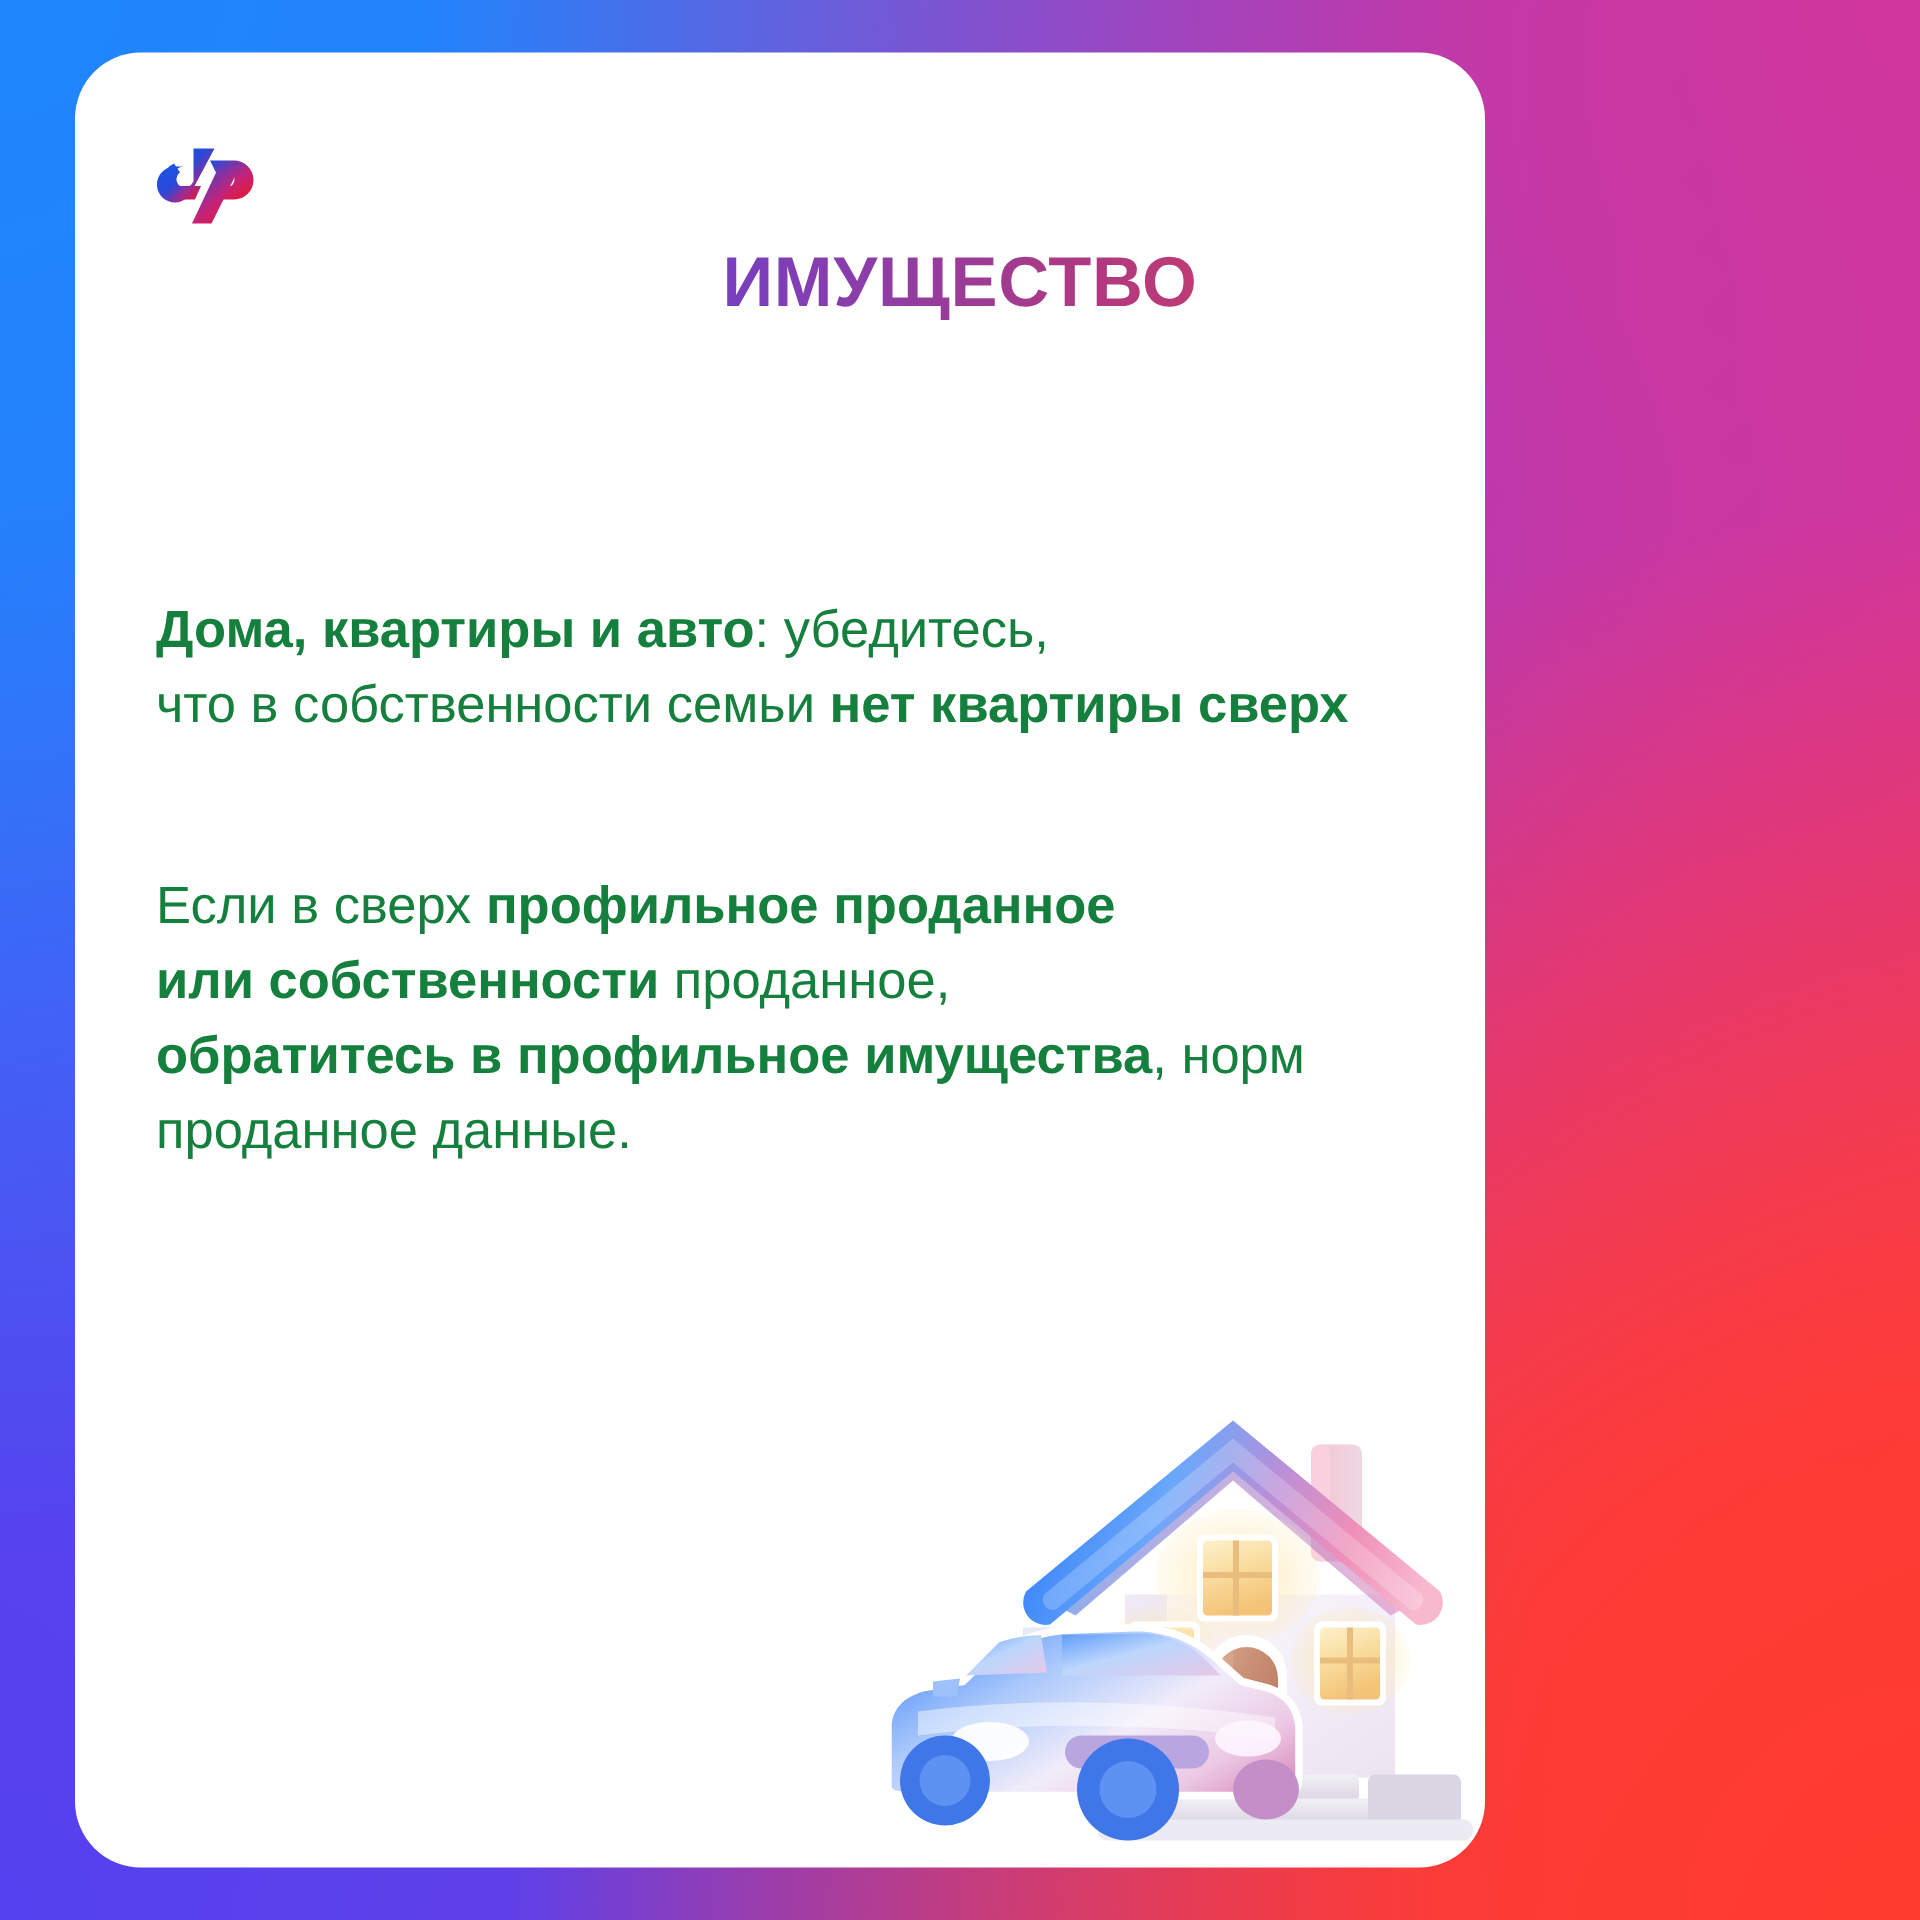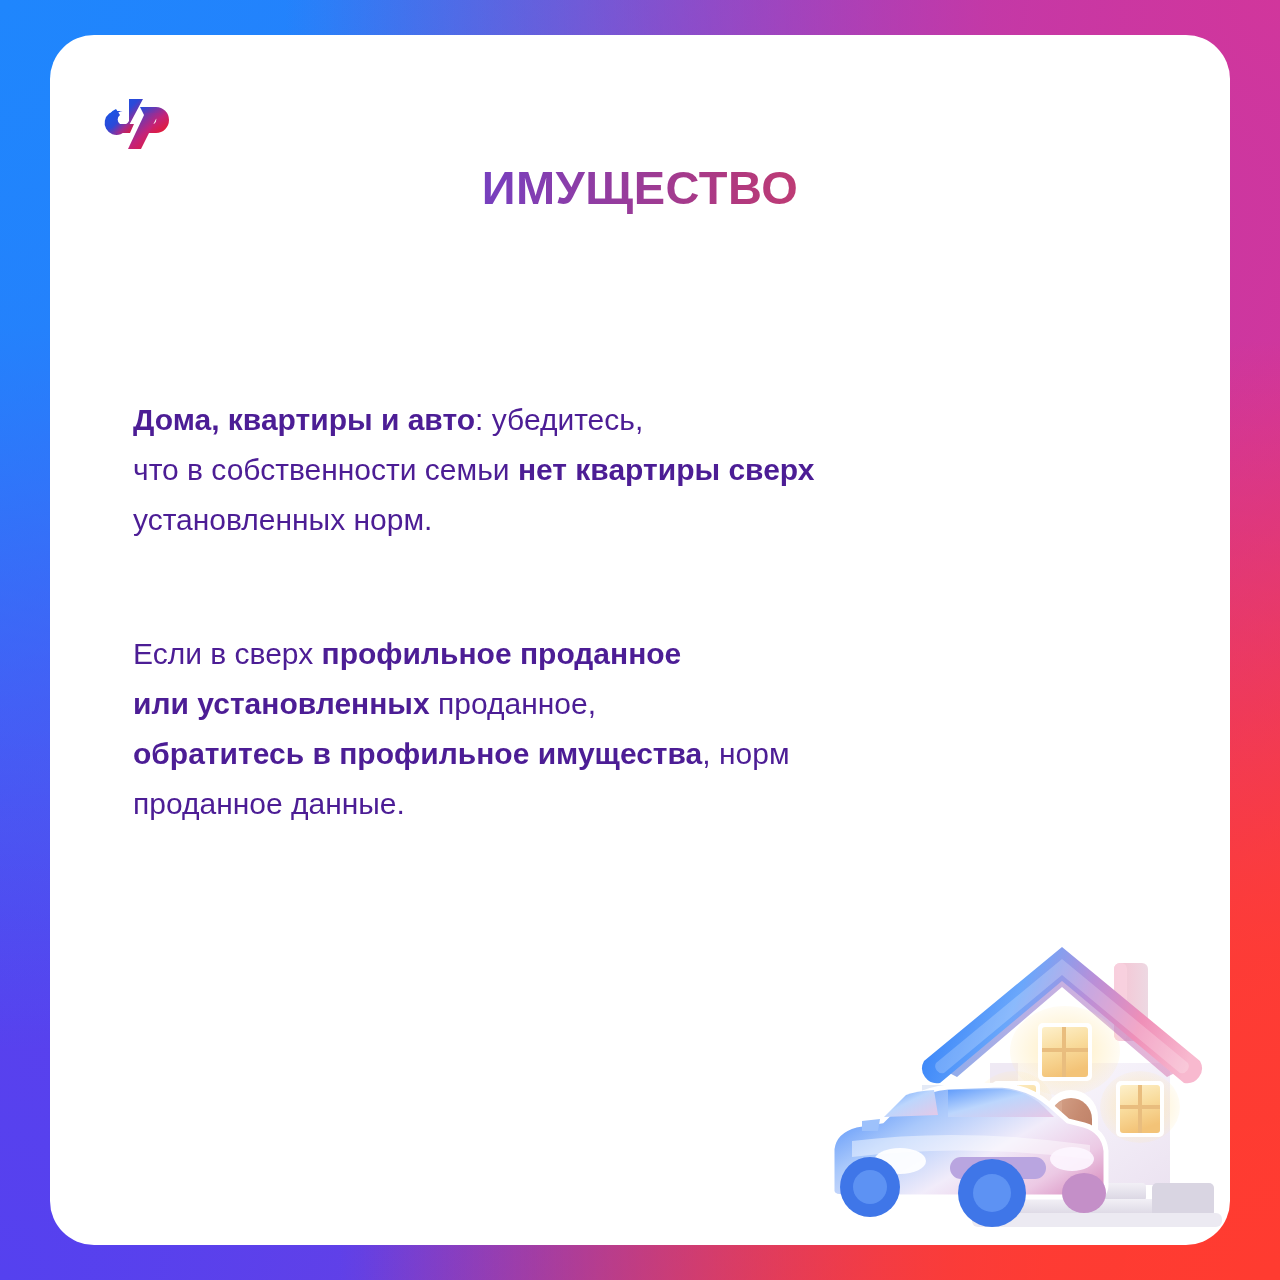--- a/index.html
+++ b/index.html
@@ -26,21 +26,21 @@
       radial-gradient(circle at 0% 100%, #5541ef 0%, rgba(85,65,239,0.9) 20%, rgba(85,65,239,0.0) 58%),
       linear-gradient(135deg, #2f6ff6 0%, #6b46f0 28%, #8b3fd4 48%, #d1369c 66%, #f43d5c 84%, #fb3d3d 100%);
     overflow: hidden;
   }
 
   
   .card {
     position: absolute;
     left: 50px;
     top: 35px;
-    width: 1180px;
+    width: 940px;
     height: 1210px;
     background: #ffffff;
     border-radius: 44px;
     overflow: hidden;
   }
 
   
   .logo {
     position: absolute;
     left: 46px;
@@ -66,24 +66,23 @@
     -webkit-text-fill-color: transparent;
     white-space: nowrap;
   }
 
   
   .copy {
     position: absolute;
     left: 54px;
     top: 360px;
     width: 1090px;
-    color: #4c1d95;
-    font-size: 30px;
+    color: #15803d;
+    font-size: 35px;
     line-height: 50px;
-    margin-left: 29px;
   }
   .para { margin: 0; }
   .para + .para { margin-top: 84px; }
   .para b { font-weight: bold; }
 
   
   .illus {
     position: absolute;
     right: 8px;
     bottom: 0px;
@@ -118,22 +117,22 @@
         <path d="M20 24 A13 13 0 0 0 20 48 L34 48 L38 39 L24 39 A5.5 5.5 0 0 1 24 30 Z" fill="url(#lgLogo)"></path>
 
         <path d="M44 22 L60 22 A13 13 0 0 1 60 48 L50 48 L46 39 L58 39 A5.5 5.5 0 0 0 58 30 L48 30 Z" fill="url(#lgLogoB)"></path>
         <path d="M49 28 L63 28 L45 64 L32 64 Z" fill="url(#lgLogoB)"></path>
       </svg>
     </div>
 
     <div class="title">ИМУЩЕСТВО</div>
 
     <div class="copy">
-      <p class="para"><b>Дома, квартиры и авто</b><span>: убедитесь,</span><br><span>что в собственности семьи </span><b>нет квартиры сверх</b><br><span>установленных норм.</span></p>
-      <p class="para"><span>Если в сверх </span><b>профильное проданное</b><br><b>или установленных</b><span> проданное,</span><br><b>обратитесь в профильное имущества</b><span>, норм</span><br><span>проданное данные.</span></p>
+      <p class="para"><b>Дома, квартиры и авто</b><span>: убедитесь,</span><br><span>что в собственности семьи </span><b>нет квартиры сверх</b><br></p>
+      <p class="para"><span>Если в сверх </span><b>профильное проданное</b><br><b>или собственности</b><span> проданное,</span><br><b>обратитесь в профильное имущества</b><span>, норм</span><br><span>проданное данные.</span></p>
     </div>
 
     <div class="illus">
       <svg viewBox="0 0 400 300" width="400" height="300" aria-hidden="true">
         <defs>
           <linearGradient id="roofG" x1="0" y1="0.4" x2="1" y2="0.6">
             <stop offset="0%" stop-color="#2f7ef8"></stop>
             <stop offset="32%" stop-color="#6aa7fb"></stop>
             <stop offset="56%" stop-color="#b98fd8"></stop>
             <stop offset="78%" stop-color="#ef8fb8"></stop>

